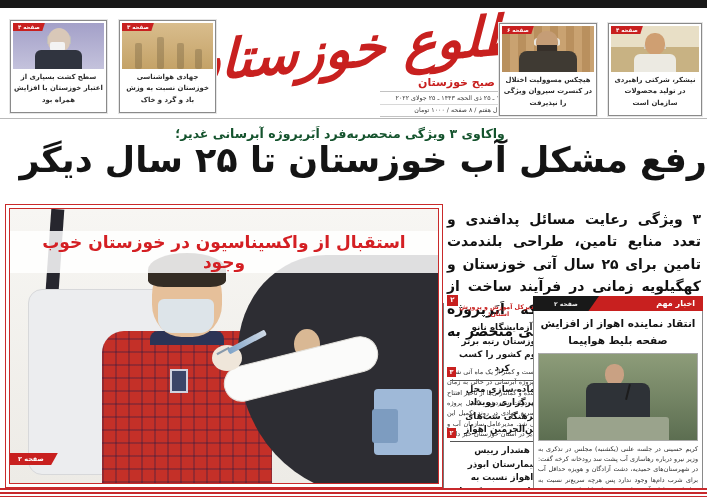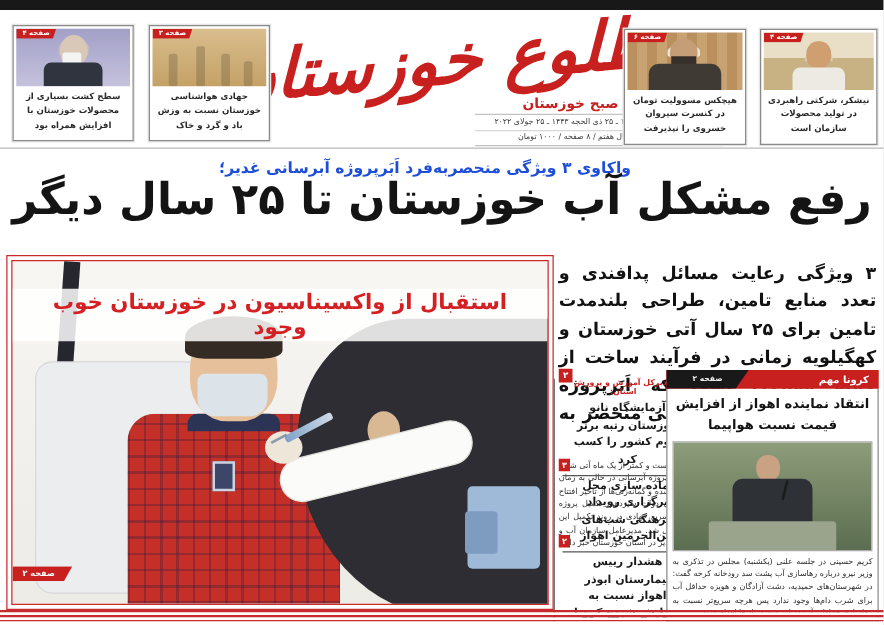--- a/index.html
+++ b/index.html
@@ -61,22 +61,22 @@
   .scene-cleric .figure-beard { position:absolute; bottom:38%; left:38%; width:20px; height:10px; background:#37302a; border-radius:0 0 40% 40%; }
   .scene-cleric .figure-turban { position:absolute; bottom:56%; left:35%; width:26px; height:10px; background:#e9e5dc; border-radius:50% 50% 20% 20%; }
   .scene-field { background:linear-gradient(180deg,#e8dfc6 0 45%,#c8b283 45% 100%); }
   .scene-field .figure-shirt { position:absolute; bottom:0; left:26%; width:48%; height:40%; background:#eceae2; border-radius:6px 6px 0 0; }
   .scene-field .figure-head { position:absolute; bottom:36%; left:39%; width:20px; height:22px; background:#cf9f72; border-radius:46%; }
   .scene-field .figure-hair { position:absolute; bottom:50%; left:38%; width:22px; height:7px; background:#d6d2c8; border-radius:50% 50% 0 0; }
 
   .rule-under-masthead { left:0; top:118px; width:707px; height:1px; background:#b9b9b9; }
 
   
-  .kicker { left:0; top:126px; width:680px; text-align:center; color:#1d4ed8; font-weight:bold; font-size:12.5px; }
-  .headline { left:0; top:140px; width:707px; text-align:center; color:#141414; font-weight:bold; font-size:35px; letter-spacing:-1px; }
+  .kicker { left:0; top:126px; width:680px; text-align:center; color:#14532d; font-weight:bold; font-size:12.5px; }
+  .headline { left:0; top:140px; width:707px; text-align:right; color:#141414; font-weight:bold; font-size:35px; letter-spacing:-1px; }
 
   
   .photo-box {
     left:9px; top:208px; width:430px; height:276px;
     background:linear-gradient(180deg,#f7f6f3,#edebe6);
     border:1px solid #c92a2a;
     box-shadow:0 0 0 3px #ffffff, 0 0 0 4px #c92a2a;
     overflow:hidden;
   }
   .photo-kicker { position:absolute; top:7px; left:0; width:100%; text-align:center; font-size:11px; font-weight:bold; color:#1d1d1d; z-index:2; }
@@ -177,21 +177,21 @@
   </div>
 
   <div class="abs news-box" style="left:10px; top:20px; width:97px; height:93px;">
     <span class="page-tag">صفحه ۴</span>
     <div class="thumb scene-press">
       <div class="figure-hair"></div>
       <div class="figure-head"></div>
       <div class="figure-mask"></div>
       <div class="figure-body"></div>
     </div>
-    <div class="cap">سطح کشت بسیاری از محصولات خوزستان با افزایش همراه بود</div>
+    <div class="cap">سطح کشت بسیاری از اعتبار خوزستان با افزایش همراه بود</div>
   </div>
 
   <div class="abs news-box" style="left:119px; top:20px; width:97px; height:93px;">
     <span class="page-tag">صفحه ۳</span>
     <div class="thumb scene-dust">
       <div class="smudge" style="left:14%;"></div>
       <div class="smudge" style="left:38%; height:32px;"></div>
       <div class="smudge" style="left:60%;"></div>
       <div class="smudge" style="left:80%; height:20px;"></div>
     </div>
@@ -199,21 +199,21 @@
   </div>
 
   <div class="abs news-box" style="left:499px; top:23px; width:98px; height:93px;">
     <span class="page-tag">صفحه ۶</span>
     <div class="thumb scene-cleric">
       <div class="figure-turban"></div>
       <div class="figure-head"></div>
       <div class="figure-beard"></div>
       <div class="figure-robe"></div>
     </div>
-    <div class="cap">هیچکس مسوولیت تومان در کنسرت سیروان خسروی را نپذیرفت</div>
+    <div class="cap">هیچکس مسوولیت اختلال در کنسرت سیروان ویژگی را نپذیرفت</div>
   </div>
 
   <div class="abs news-box" style="left:608px; top:23px; width:94px; height:93px;">
     <span class="page-tag">صفحه ۴</span>
     <div class="thumb scene-field">
       <div class="figure-hair"></div>
       <div class="figure-head"></div>
       <div class="figure-shirt"></div>
     </div>
     <div class="cap">نیشکر، شرکتی راهبردی در تولید محصولات سازمان است</div>
@@ -269,24 +269,24 @@
     <div class="list-item">
       <span class="t1">هشدار رییس بیمارستان ابوذر اهواز نسبت به افزایش شیوع کرونا در کودکان</span>
 
     </div>
 
   </div>
 
   <div class="abs imp-wrap">
     <div class="imp-header">
       <div class="black-seg">صفحه ۲</div>
-      <div class="red-label">کرونا مهم</div>
+      <div class="red-label">اخبار مهم</div>
     </div>
     <div class="imp-body">
-      <div class="imp-title">انتقاد نماینده اهواز از افزایش قیمت نسبت هواپیما</div>
+      <div class="imp-title">انتقاد نماینده اهواز از افزایش صفحه بلیط هواپیما</div>
       <div class="imp-photo">
         <div class="figure-head"></div>
         <div class="figure-shirt"></div>
         <div class="figure-body"></div>
         <div class="mic"></div>
         <div class="podium"></div>
       </div>
       <div class="imp-text">کریم حسینی در جلسه علنی (یکشنبه) مجلس در تذکری به وزیر نیرو درباره رهاسازی آب پشت سد رودخانه کرخه گفت: در شهرستان‌های حمیدیه، دشت آزادگان و هویزه حداقل آب برای شرب دام‌ها وجود ندارد پس هرچه سریع‌تر نسبت به رهاسازی حداقلی آب در این شهرستان‌ها اقدام شود.</div>
     </div>
   </div>

